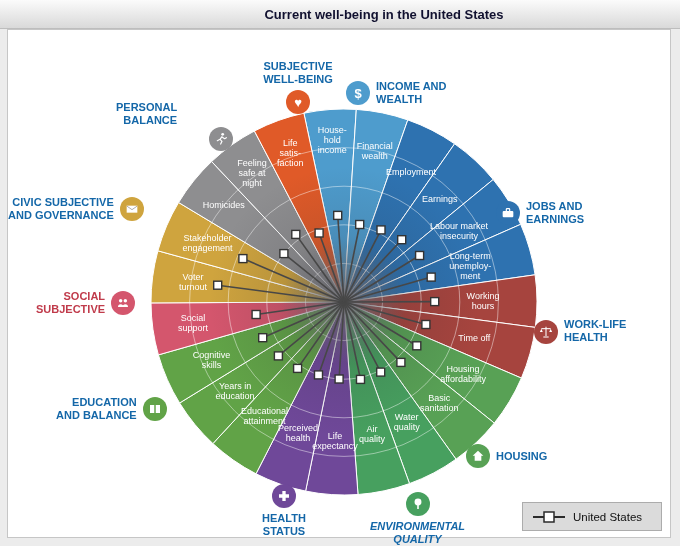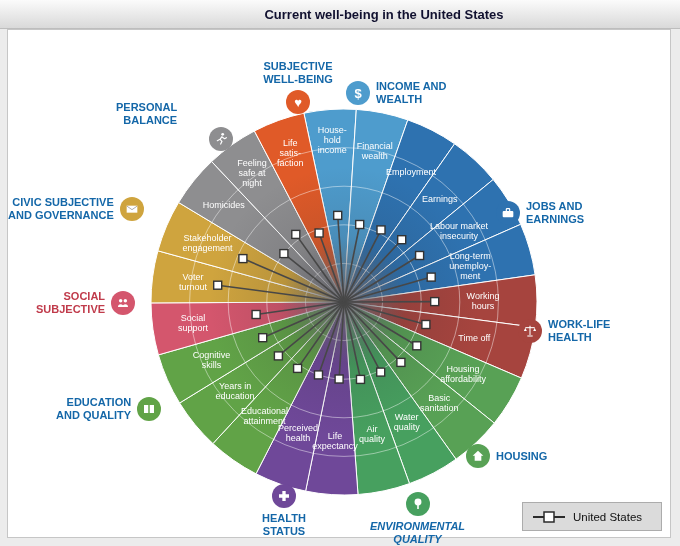--- a/index.html
+++ b/index.html
@@ -181,21 +181,21 @@
       <path d="M9.5 9 V6.5 a1.2 1.2 0 0 1 1.2 -1.2 h2.6 a1.2 1.2 0 0 1 1.2 1.2 V9" fill="none" stroke="#fff" stroke-width="1.8"></path>
       <rect x="4" y="9" width="16" height="9.5" rx="1.5" fill="#fff"></rect>
     </svg>
   </span>
   <span class="lines">
     <span>JOBS AND</span>
     <span>EARNINGS</span>
   </span>
 </div>
 
-<div class="cat" style="left: 518px; top: 318px; color: rgb(20, 103, 168);">
+<div class="cat" style="left: 534px; top: 318px; color: rgb(20, 103, 168); align-items: flex-end;">
   <span class="cat-icon" style="background: rgb(166, 68, 62);">
     <svg width="16" height="16" viewBox="0 0 24 24">
       <line x1="12" y1="4" x2="12" y2="18" stroke="#fff" stroke-width="1.6"></line>
       <line x1="5" y1="7" x2="19" y2="7" stroke="#fff" stroke-width="1.6"></line>
       <path d="M5 7 L2.8 12 H7.2 Z M19 7 L16.8 12 H21.2 Z" fill="#fff"></path>
       <line x1="8" y1="19.5" x2="16" y2="19.5" stroke="#fff" stroke-width="1.6"></line>
     </svg>
   </span>
   <span class="lines">
     <span>WORK-LIFE</span>
@@ -235,21 +235,21 @@
   </span>
   <span class="lines">
     <span>HEALTH</span>
     <span>STATUS</span>
   </span>
 </div>
 
 <div class="cat rev" style="left: 56px; top: 396px; color: rgb(20, 103, 168);">
   <span class="lines">
     <span>EDUCATION</span>
-    <span>AND QUALITY</span>
+    <span>AND BALANCE</span>
   </span>
   <span class="cat-icon" style="background: rgb(97, 163, 71);">
     <svg width="16" height="16" viewBox="0 0 24 24">
       <path d="M4.5 6 h6.4 v12 H4.5 Z M13.1 6 h6.4 v12 h-6.4 Z" fill="#fff"></path>
     </svg>
   </span>
 </div>
 
 <div class="cat rev" style="left: 36px; top: 290px; color: rgb(192, 59, 75);">
   <span class="lines">

